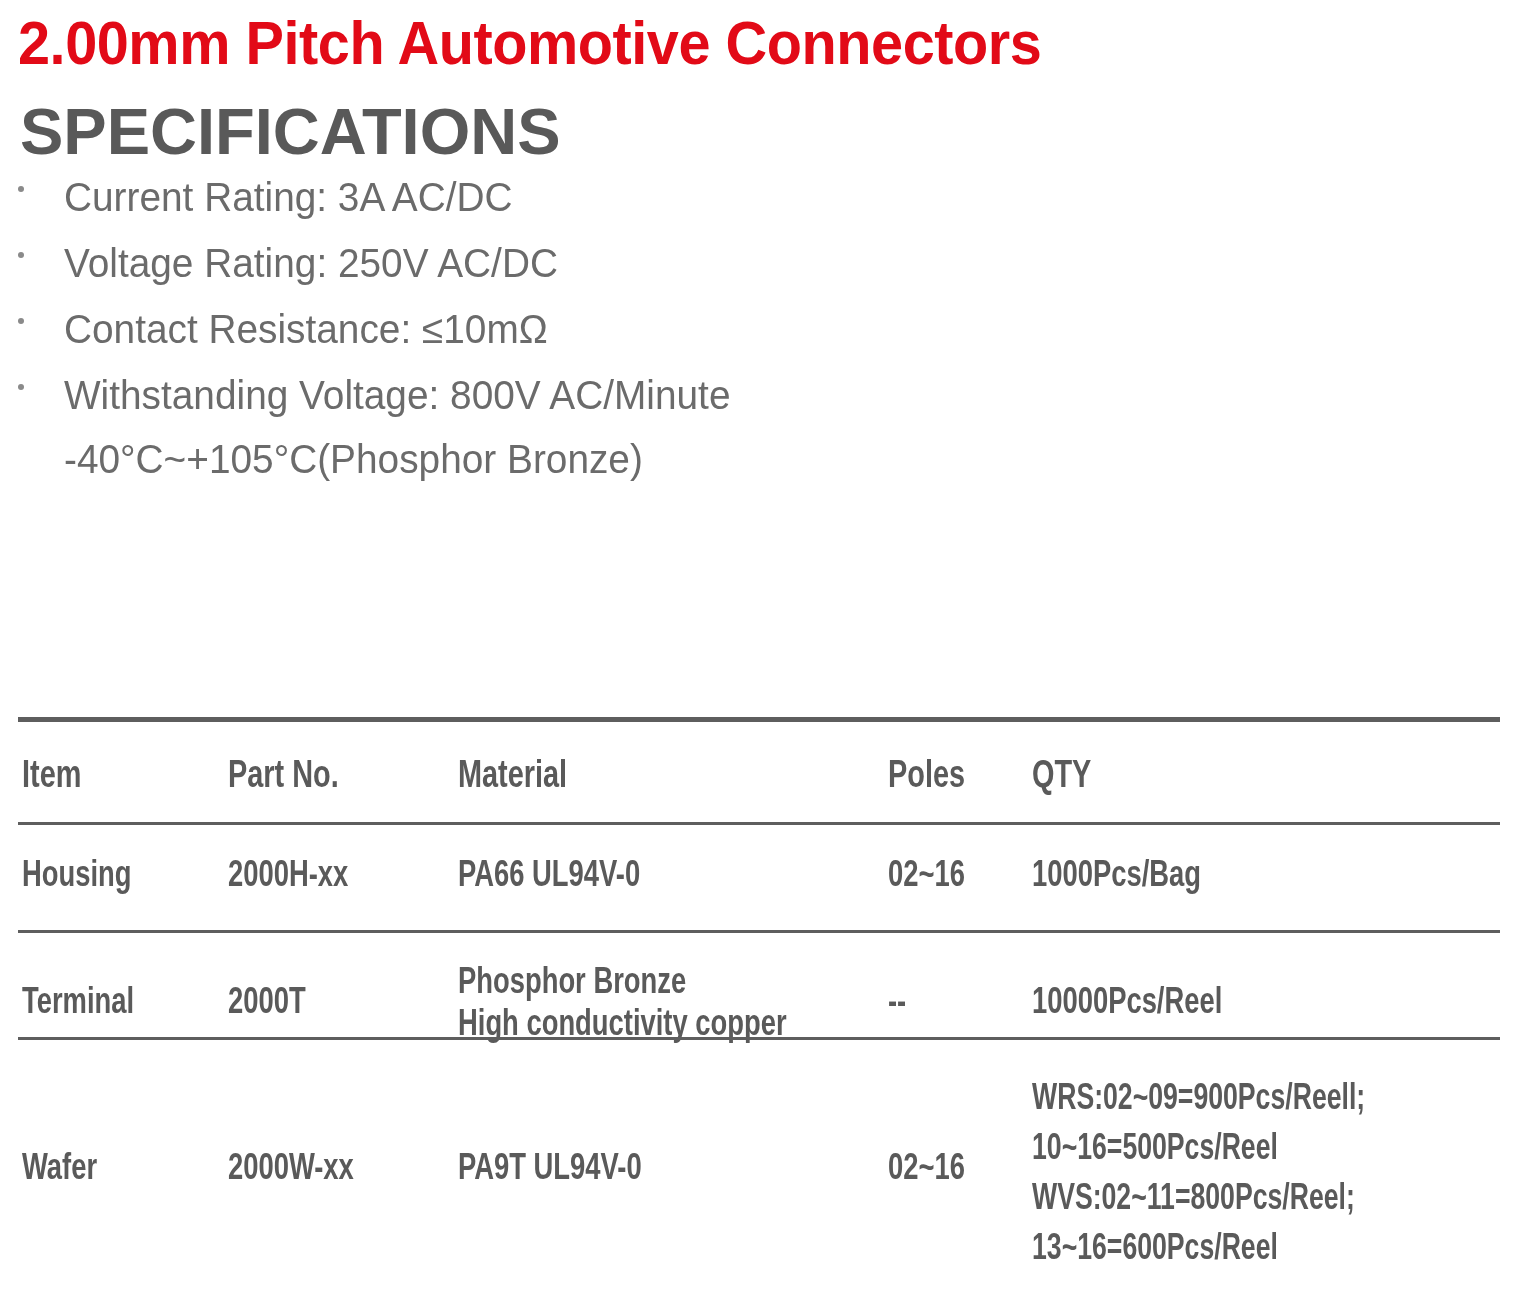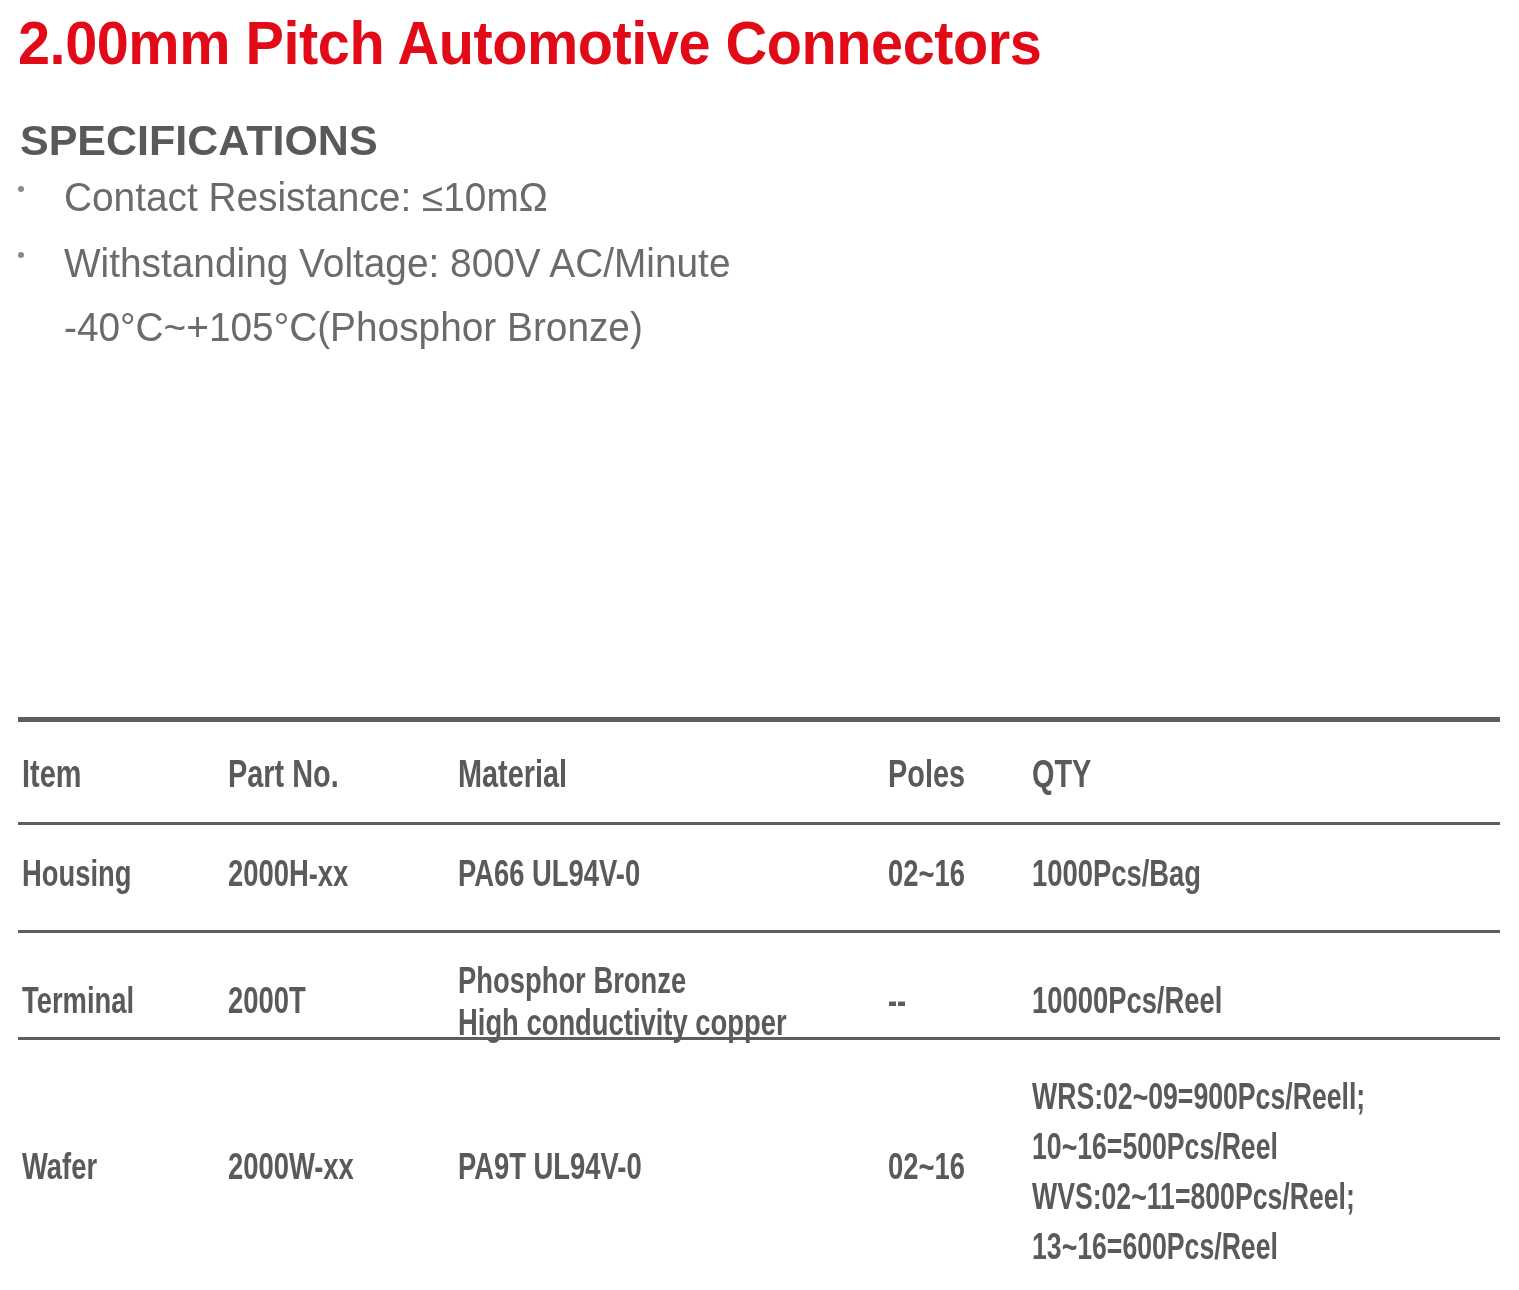--- a/index.html
+++ b/index.html
@@ -28,24 +28,24 @@
     letter-spacing: -0.5px;
     transform: scaleX(0.93);
     transform-origin: left top;
     white-space: nowrap;
   }
 
   
   #spec-heading {
     position: absolute;
     left: 20px;
-    top: 112px;
+    top: 104px;
     color: #595959;
     font-weight: bold;
-    font-size: 43px;
+    font-size: 65px;
     line-height: 56px;
     letter-spacing: 0px;
     white-space: nowrap;
   }
 
   
   #spec-list {
     position: absolute;
     left: 0px;
     top: 170px;
@@ -135,21 +135,29 @@
 </style>
 </head>
 <body>
 
 <div id="doc-title">2.00mm  Pitch Automotive Connectors</div>
 
 <div id="spec-heading">SPECIFICATIONS</div>
 
 <div id="spec-list">
 
-
+  <div class="spec-row">
+    <span class="spec-bullet"></span>
+    <span class="spec-text">Current Rating: 3A AC/DC</span>
+  </div>
+
+  <div class="spec-row">
+    <span class="spec-bullet"></span>
+    <span class="spec-text">Voltage Rating: 250V AC/DC</span>
+  </div>
 
   <div class="spec-row">
     <span class="spec-bullet"></span>
     <span class="spec-text">Contact Resistance: ≤10mΩ</span>
   </div>
 
 
   <div class="spec-row">
     <span class="spec-bullet"></span>
     <span class="spec-text">Withstanding Voltage: 800V AC/Minute</span>

